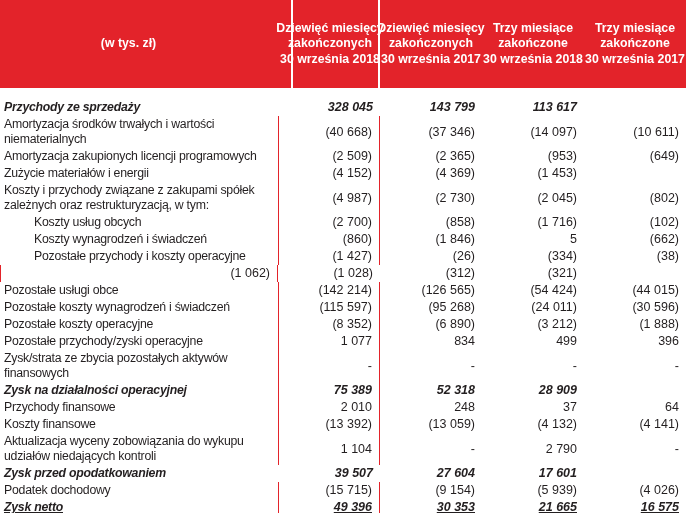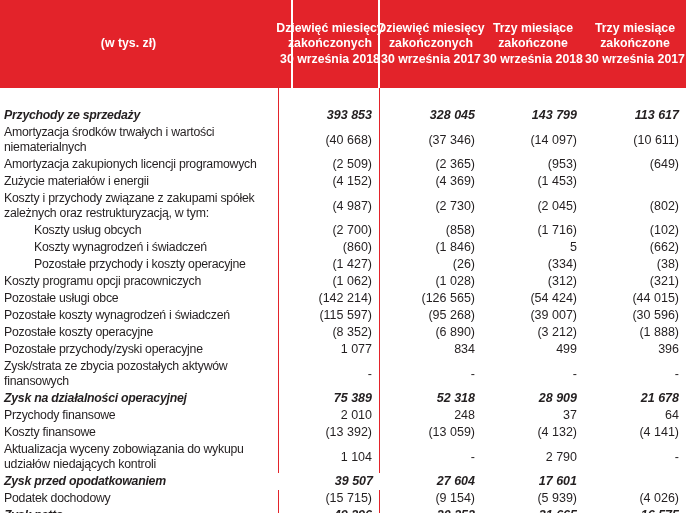--- a/index.html
+++ b/index.html
@@ -40,42 +40,41 @@
   .label{
     padding-left:4px;padding-right:2px;letter-spacing:-0.25px;
   }
   .num{
     justify-content:flex-end;text-align:right;
     padding-right:7px;white-space:nowrap;font-size:12.5px;
   }
   .c1{border-left:1.5px solid #e3232a;border-right:1.5px solid #e3232a;}
   .row.emphasis .cell{font-weight:bold;font-style:italic;}
   .row.sub .label{padding-left:34px;}
-  .row.first .cell{padding-top:20px;}
+  .row.first .cell{padding-top:12px;}
   .row.last .cell{padding-bottom:16px;text-decoration:underline;}
 </style>
 </head>
 <body>
 
 <div class="table">
 
   <div class="thead">
     <div class="hcell h-unit">(w tys. zł)</div>
     <div class="hcell h-c1">Dziewięć miesięcy zakończonych 30&nbsp;września&nbsp;2018</div>
     <div class="hcell h-c2">Dziewięć miesięcy zakończonych 30&nbsp;września&nbsp;2017</div>
     <div class="hcell h-c3">Trzy miesiące zakończone 30&nbsp;września&nbsp;2018</div>
     <div class="hcell h-c4">Trzy miesiące zakończone 30&nbsp;września&nbsp;2017</div>
     <div class="hdiv hdiv1"></div>
     <div class="hdiv hdiv2"></div>
   </div>
 
   <div class="tbody" id="table-body">
       <div class="row emphasis first">
       <div class="cell label">Przychody ze sprzedaży</div>
-      <div class="cell num c1">393 853</div>
       <div class="cell num">328 045</div>
       <div class="cell num">143 799</div>
       <div class="cell num">113 617</div>
     </div>
       <div class="row normal">
       <div class="cell label">Amortyzacja środków trwałych i wartości niematerialnych</div>
       <div class="cell num c1">(40 668)</div>
       <div class="cell num">(37 346)</div>
       <div class="cell num">(14 097)</div>
       <div class="cell num">(10 611)</div>
@@ -115,38 +114,37 @@
       <div class="cell num">(662)</div>
     </div>
       <div class="row sub">
       <div class="cell label">Pozostałe przychody i koszty operacyjne</div>
       <div class="cell num c1">(1 427)</div>
       <div class="cell num">(26)</div>
       <div class="cell num">(334)</div>
       <div class="cell num">(38)</div>
     </div>
       <div class="row normal">
-      <div class="cell label">Koszty programu opcji pracowniczych</div>
       <div class="cell num c1">(1 062)</div>
       <div class="cell num">(1 028)</div>
       <div class="cell num">(312)</div>
       <div class="cell num">(321)</div>
     </div>
       <div class="row normal">
       <div class="cell label">Pozostałe usługi obce</div>
       <div class="cell num c1">(142 214)</div>
       <div class="cell num">(126 565)</div>
       <div class="cell num">(54 424)</div>
       <div class="cell num">(44 015)</div>
     </div>
       <div class="row normal">
       <div class="cell label">Pozostałe koszty wynagrodzeń i świadczeń</div>
       <div class="cell num c1">(115 597)</div>
       <div class="cell num">(95 268)</div>
-      <div class="cell num">(39 007)</div>
+      <div class="cell num">(24 011)</div>
       <div class="cell num">(30 596)</div>
     </div>
       <div class="row normal">
       <div class="cell label">Pozostałe koszty operacyjne</div>
       <div class="cell num c1">(8 352)</div>
       <div class="cell num">(6 890)</div>
       <div class="cell num">(3 212)</div>
       <div class="cell num">(1 888)</div>
     </div>
       <div class="row normal">
@@ -161,21 +159,20 @@
       <div class="cell num c1">-</div>
       <div class="cell num">-</div>
       <div class="cell num">-</div>
       <div class="cell num">-</div>
     </div>
       <div class="row emphasis">
       <div class="cell label">Zysk na działalności operacyjnej</div>
       <div class="cell num c1">75 389</div>
       <div class="cell num">52 318</div>
       <div class="cell num">28 909</div>
-      <div class="cell num">21 678</div>
     </div>
       <div class="row normal">
       <div class="cell label">Przychody finansowe</div>
       <div class="cell num c1">2 010</div>
       <div class="cell num">248</div>
       <div class="cell num">37</div>
       <div class="cell num">64</div>
     </div>
       <div class="row normal">
       <div class="cell label">Koszty finansowe</div>

